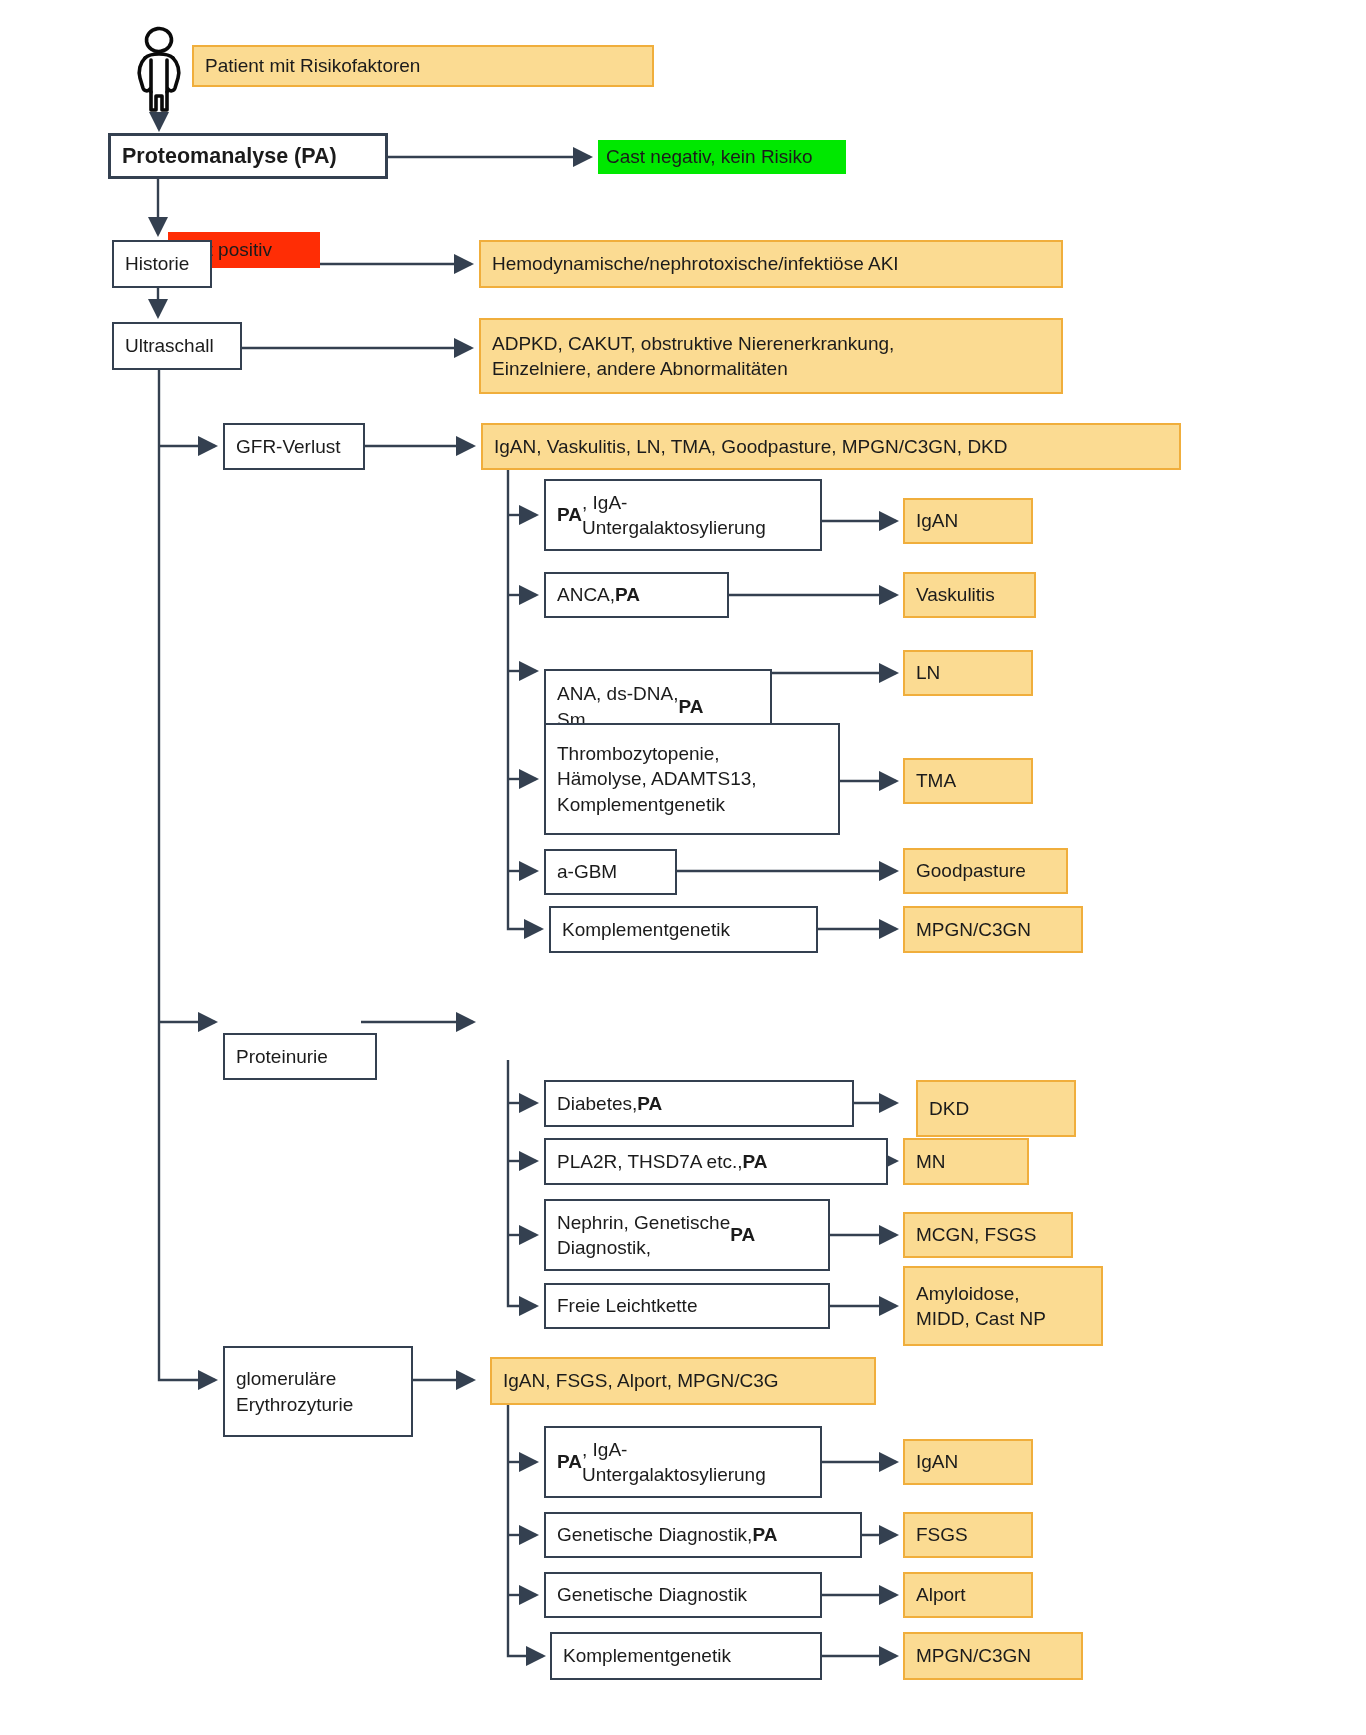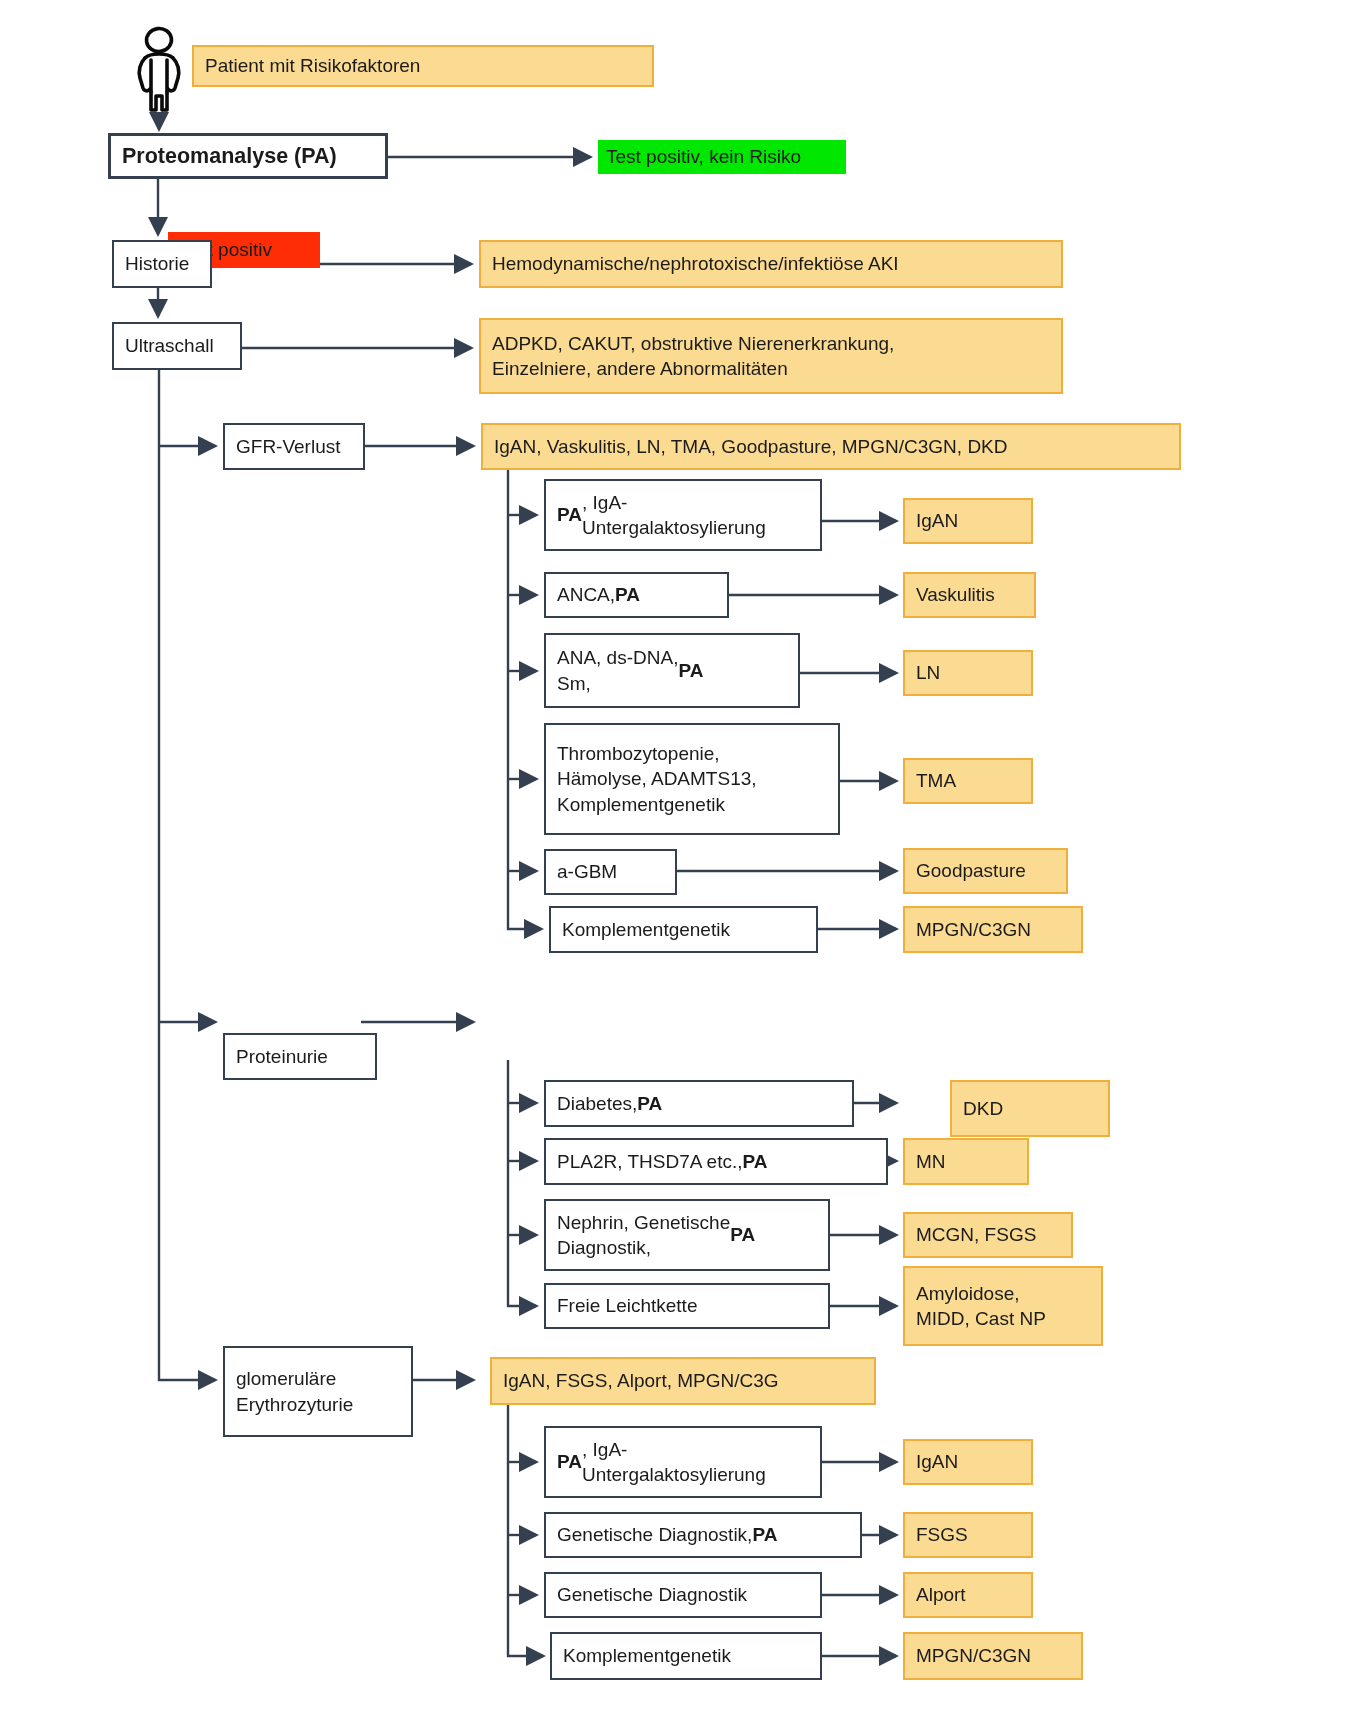--- a/index.html
+++ b/index.html
@@ -84,52 +84,52 @@
       <path d="M508,1595 H536" marker-end="url(#ah)"></path>
       <path d="M822,1462 H896" marker-end="url(#ah)"></path>
       <path d="M862,1535 H896" marker-end="url(#ah)"></path>
       <path d="M822,1595 H896" marker-end="url(#ah)"></path>
       <path d="M822,1656 H896" marker-end="url(#ah)"></path>
     </g>
   </svg>
 
   <div class="bx tag" style="left:192px;top:45px;width:462px;height:42px">Patient mit Risikofaktoren</div>
   <div class="bx white title-box" style="left:108px;top:133px;width:280px;height:46px">Proteomanalyse (PA)</div>
-  <div class="bx green-tag" style="left:598px;top:140px;width:248px;height:34px">Test positiv, kein Risiko</div>
+  <div class="bx green-tag" style="left:598px;top:140px;width:248px;height:34px">Cast negativ, kein Risiko</div>
   <div class="bx red-tag" style="left:168px;top:200px;width:152px;height:36px">Test positiv</div>
   <div class="bx white" style="left:112px;top:240px;width:100px;height:48px">Historie</div>
   <div class="bx tag" style="left:479px;top:240px;width:584px;height:48px">Hemodynamische/nephrotoxische/infektiöse AKI</div>
   <div class="bx white" style="left:112px;top:322px;width:130px;height:48px">Ultraschall</div>
   <div class="bx tag" style="left:479px;top:318px;width:584px;height:76px">ADPKD, CAKUT, obstruktive Nierenerkrankung,
 Einzelniere, andere Abnormalitäten</div>
 
   <div class="bx white" style="left:223px;top:423px;width:142px;height:47px">GFR-Verlust</div>
   <div class="bx tag" style="left:481px;top:423px;width:700px;height:47px">IgAN, Vaskulitis, LN, TMA,  Goodpasture, MPGN/C3GN, DKD</div>
 
   <div class="bx white" style="left:544px;top:479px;width:278px;height:72px"><b>PA</b><span>, IgA-
 Untergalaktosylierung</span></div>
   <div class="bx tag" style="left:903px;top:498px;width:130px;height:46px">IgAN</div>
   <div class="bx white" style="left:544px;top:572px;width:185px;height:46px"><span>ANCA, </span><b>PA</b></div>
   <div class="bx tag" style="left:903px;top:572px;width:133px;height:46px">Vaskulitis</div>
-  <div class="bx white" style="left:544px;top:633px;width:256px;height:75px"><span>ANA, ds-DNA,
+  <div class="bx white" style="left:544px;top:669px;width:228px;height:75px"><span>ANA, ds-DNA,
 Sm, </span><b>PA</b></div>
   <div class="bx tag" style="left:903px;top:650px;width:130px;height:46px">LN</div>
   <div class="bx white" style="left:544px;top:723px;width:296px;height:112px">Thrombozytopenie,
 Hämolyse, ADAMTS13,
 Komplementgenetik</div>
   <div class="bx tag" style="left:903px;top:758px;width:130px;height:46px">TMA</div>
   <div class="bx white" style="left:544px;top:849px;width:133px;height:46px">a-GBM</div>
   <div class="bx tag" style="left:903px;top:848px;width:165px;height:46px">Goodpasture</div>
   <div class="bx white" style="left:549px;top:906px;width:269px;height:47px">Komplementgenetik</div>
   <div class="bx tag" style="left:903px;top:906px;width:180px;height:47px">MPGN/C3GN</div>
 
   <div class="bx white" style="left:223px;top:1033px;width:154px;height:47px">Proteinurie</div>
 
   <div class="bx white" style="left:544px;top:1080px;width:310px;height:47px"><span>Diabetes, </span><b>PA</b></div>
-  <div class="bx tag" style="left:950px;top:1080px;width:160px;height:57px">DKD</div>
+  <div class="bx tag" style="left:916px;top:1080px;width:160px;height:57px">DKD</div>
   <div class="bx white" style="left:544px;top:1138px;width:344px;height:47px"><span>PLA2R, THSD7A etc., </span><b>PA</b></div>
   <div class="bx tag" style="left:903px;top:1138px;width:126px;height:47px">MN</div>
   <div class="bx white" style="left:544px;top:1199px;width:286px;height:72px"><span>Nephrin, Genetische
 Diagnostik, </span><b>PA</b></div>
   <div class="bx tag" style="left:903px;top:1212px;width:170px;height:46px">MCGN, FSGS</div>
   <div class="bx white" style="left:544px;top:1283px;width:286px;height:46px">Freie Leichtkette</div>
   <div class="bx tag" style="left:903px;top:1266px;width:200px;height:80px">Amyloidose,
 MIDD, Cast NP</div>
 
   <div class="bx white" style="left:223px;top:1346px;width:190px;height:91px">glomeruläre

